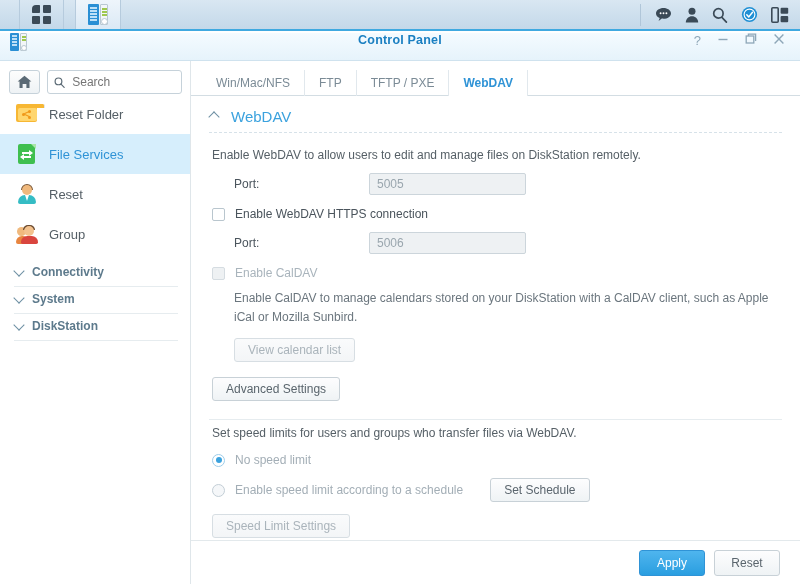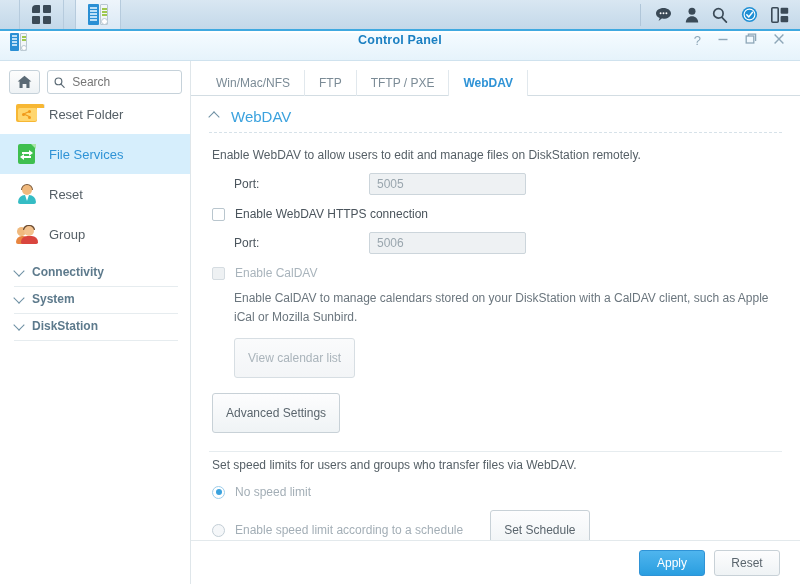--- a/index.html
+++ b/index.html
@@ -207,21 +207,21 @@
   .port-label{ width:135px; font-size:12px;color:#4a545c;}
   .port-input{
     width:157px;height:22px;border:1px solid #ccd5db;border-radius:2px;background:#eef1f3;
     color:#9aa6ae;font-size:12px;font-family:"Liberation Sans",sans-serif;
     padding:0 7px; outline:none;
   }
   .hint{
     font-size:12px;color:#6b767e; line-height:1.55; margin:9px 0 0 25px; max-width:545px;
   }
   .btn{
-    height:40px;border:1px solid #c8d1d7;border-radius:3px;
+    height:24px;border:1px solid #c8d1d7;border-radius:3px;
     background:linear-gradient(to bottom,#fdfdfe,#eff3f5);
     font-size:12px;color:#5a656d;padding:0 13px;cursor:default;
     font-family:"Liberation Sans",sans-serif;
   }
   .btn.disabled{ color:#aab4bb; background:linear-gradient(to bottom,#fafbfc,#f3f5f7);
     border-color:#d7dee3;}
   .rb{
     width:13px;height:13px;border-radius:50%;border:1px solid #c3ced6;background:#f5f7f9;
     flex:0 0 13px;margin-left:3px;position:relative;
   }

